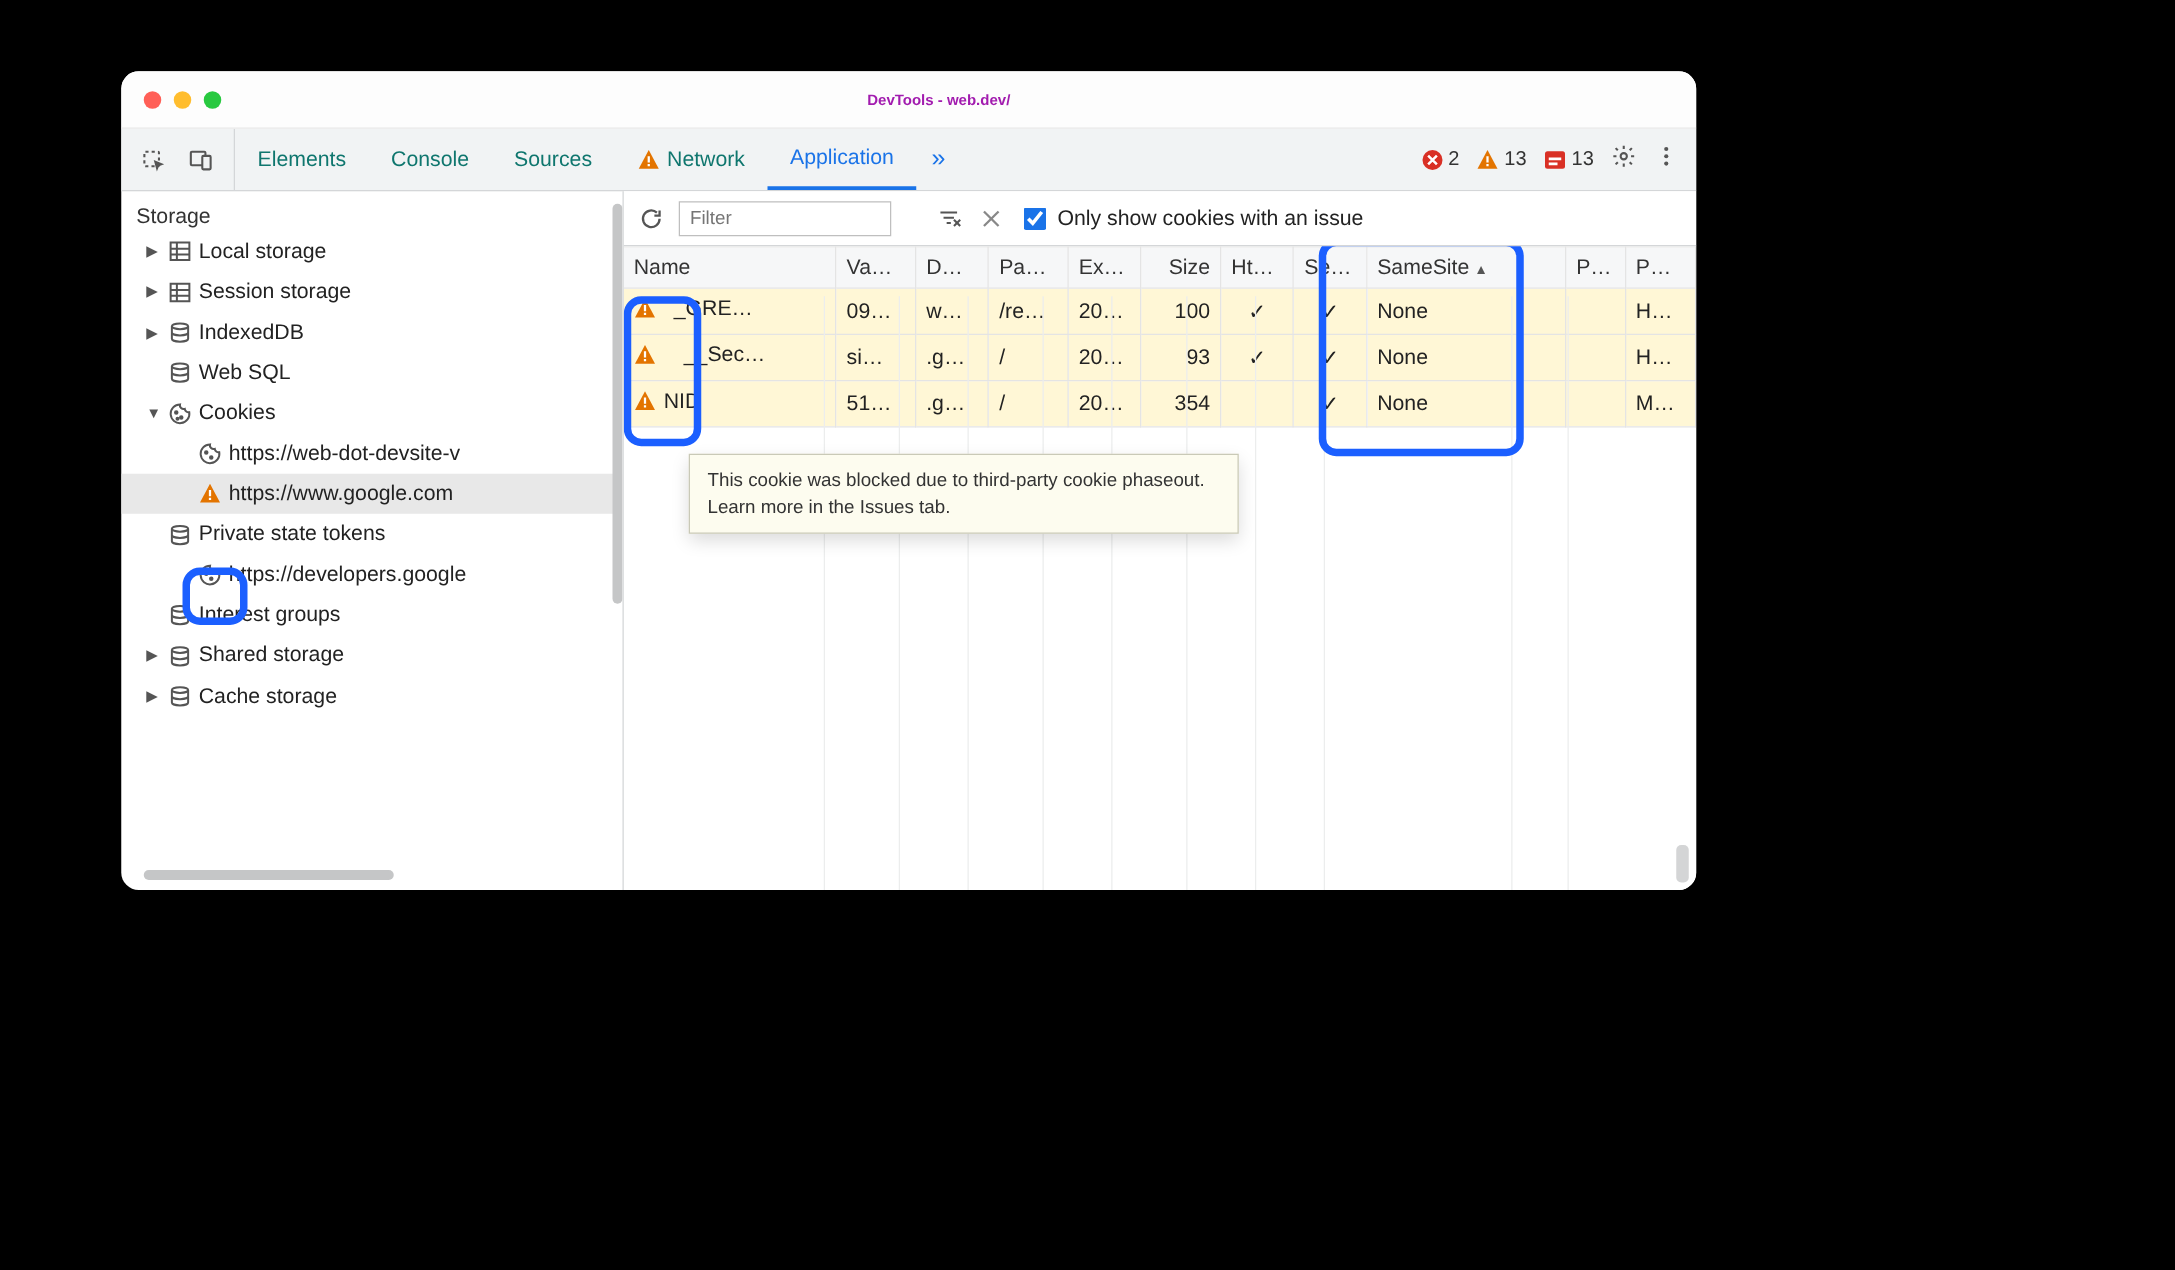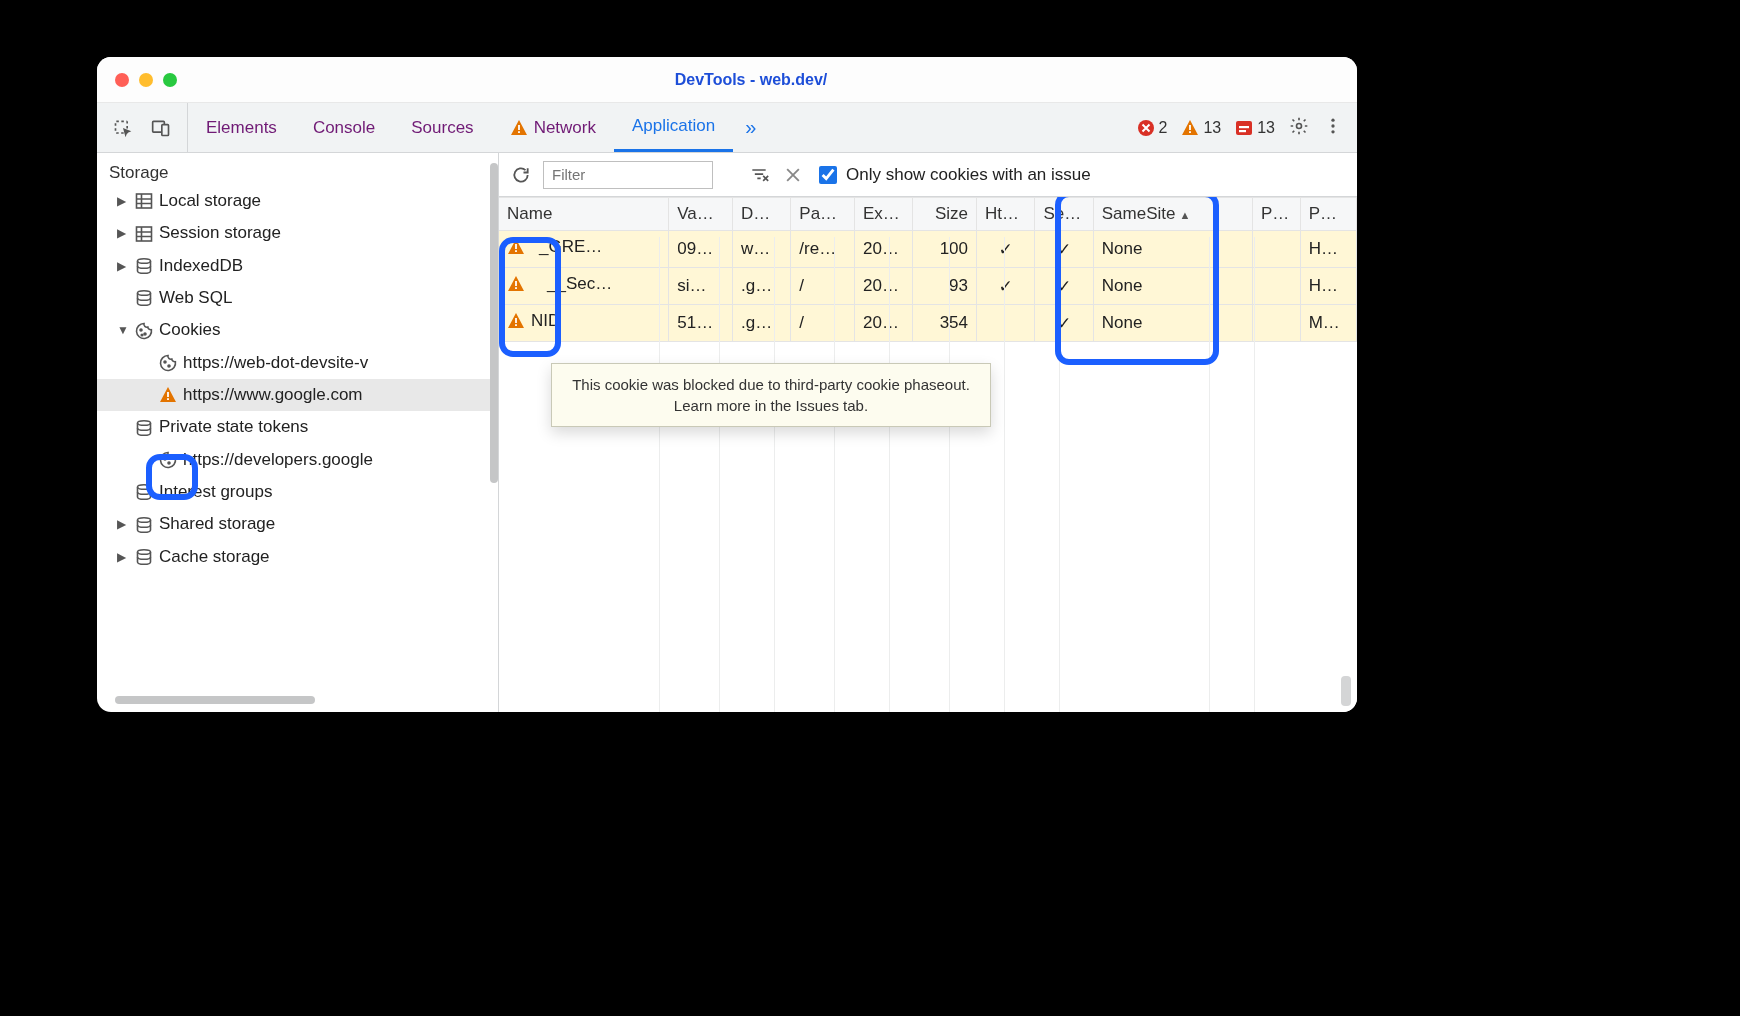--- a/index.html
+++ b/index.html
@@ -40,42 +40,42 @@
   }
   .tl { width: 14px; height: 14px; border-radius: 50%; }
   .tl.red { background: #ff5f57; }
   .tl.yellow { background: #ffbd2e; }
   .tl.green { background: #28c940; }
   .title-text {
     position: absolute;
     left: 0; right: 0;
     text-align: center;
     font-weight: 600;
-    font-size: 16px;
-    color: #1d4ed8;
+    font-size: 12px;
+    color: #a21caf;
     padding-left: 48px;
   }
   
   .tabsbar {
     height: 50px;
     background: #f1f3f4;
     border-bottom: 1px solid #d4d6d8;
     display: flex;
     align-items: center;
   }
   .left-icons { display: flex; gap: 14px; padding: 0 14px; border-right: 1px solid #d4d6d8; height: 100%; align-items: center;}
   .icon-btn { width: 24px; height: 24px; display:flex; align-items:center; justify-content:center; color:#555; }
   .tabs { display: flex; height:100%; align-items:center; }
   .tab {
     padding: 0 18px;
     height: 100%;
     display: flex;
     align-items: center;
     font-size: 17px;
-    color: #701a75;
+    color: #0f766e;
     gap: 6px;
   }
   .tab.active { color: #1a73e8; border-bottom: 3px solid #1a73e8; }
   .more-tabs { color:#1a73e8; font-size:20px; padding:0 12px; display:flex; align-items:center; }
   .badges-right {
     margin-left:auto;
     display:flex;
     align-items:center;
     gap:14px;
     padding-right:14px;
@@ -579,20 +579,20 @@
           <div class="vline" style="left:450px"></div>
           <div class="vline" style="left:505px"></div>
           <div class="vline" style="left:560px"></div>
           <div class="vline" style="left:710px"></div>
           <div class="vline" style="left:755px"></div>
         </div>
 
         <div class="annot-ring" style="left:0px; top:40px; width:62px; height:120px;"></div>
         <div class="annot-ring" style="left:556px; top:-6px; width:164px; height:174px;"></div>
 
-        <div class="tooltip" style="left:52px; top:166px;text-align:center;">This cookie was blocked due to third-party cookie phaseout. Learn more in the Issues tab.</div>
+        <div class="tooltip" style="left:52px; top:166px;">This cookie was blocked due to third-party cookie phaseout. Learn more in the Issues tab.</div>
 
         <div class="right-scroll-corner"></div>
       </div>
     </div>
   </div>
 
 </div>
 
 </body></html>

